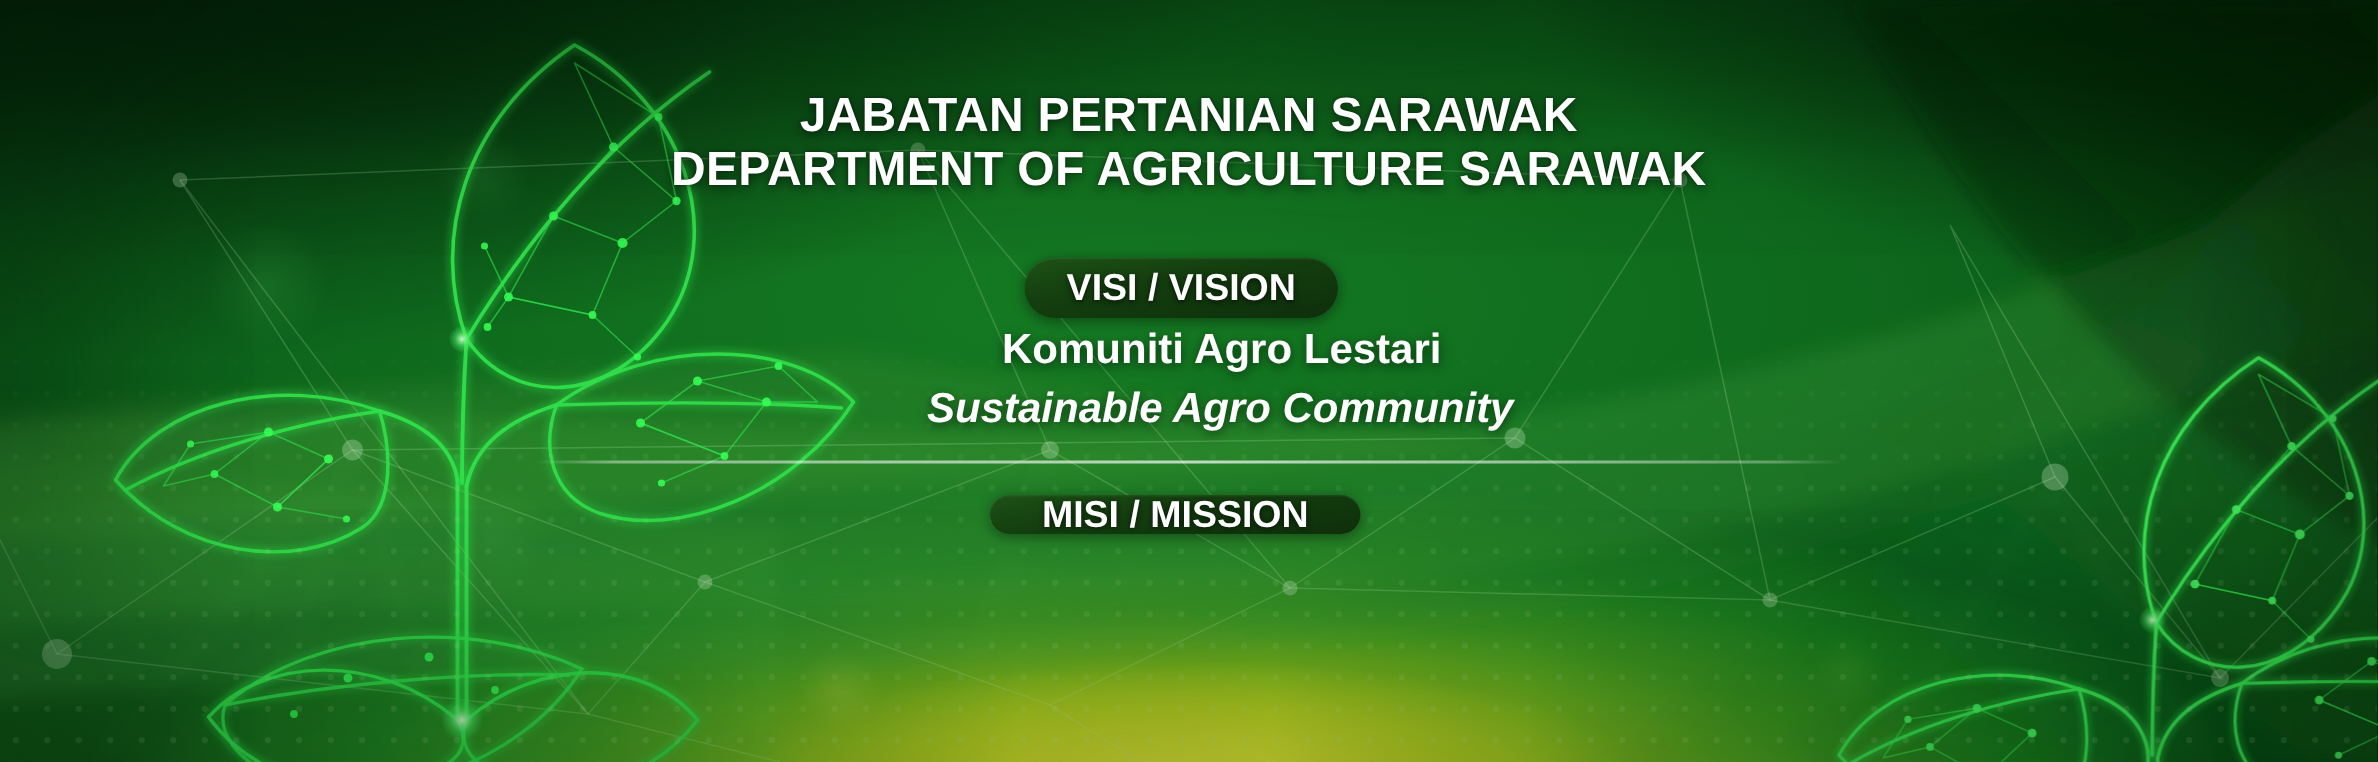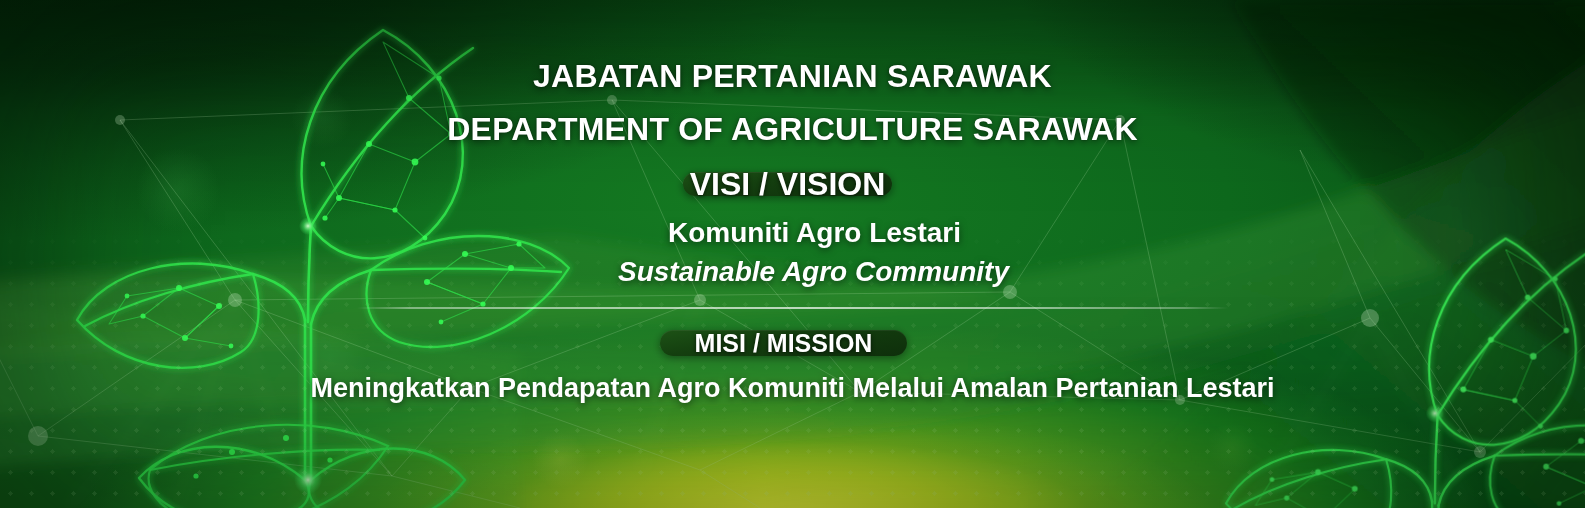--- a/index.html
+++ b/index.html
@@ -48,31 +48,31 @@
   #svgWrap,#svgWrap svg{position:absolute;inset:0;width:1585px;height:508px;}
 
   
   #content{position:absolute;inset:0;display:flex;flex-direction:column;align-items:center;padding-left:20px;}
   .ttl{
     color:#fff;font-weight:700;letter-spacing:.2px;
     text-shadow:0 2px 7px rgba(0,0,0,.55), 0 0 2px rgba(0,0,0,.4);
     white-space:nowrap;text-align:center;line-height:1;
   }
   #title1{position:absolute;top:60px;left:0;right:0;font-size:32px;}
-  #title2{position:absolute;top:113px;left:0;right:0;font-size:32px;text-align:center;}
+  #title2{position:absolute;top:96px;left:0;right:0;font-size:32px;text-align:center;}
 
   .pill{
     position:absolute;display:flex;align-items:center;justify-content:center;
     border-radius:999px;
     background:linear-gradient(170deg,#1d5216 0%,#143f0f 38%,#0e2f0b 100%);
     box-shadow:0 2px 9px rgba(0,0,0,.42), inset 0 1px 0 rgba(255,255,255,.06);
     color:#fff;font-weight:700;white-space:nowrap;
     text-shadow:0 1px 4px rgba(0,0,0,.65);
   }
-  #pillVision{left:683px;top:172px;width:209px;height:24px;font-size:32px;}
+  #pillVision{left:683px;top:172px;width:209px;height:40px;font-size:25px;}
   #pillMission{left:660px;top:330px;width:247px;height:26px;font-size:25px;}
 
   .ln{position:absolute;left:0;right:0;text-align:center;color:#fff;white-space:nowrap;line-height:1;}
   #visionMs{top:219px;font-size:28px;font-weight:700;text-shadow:0 2px 7px rgba(0,0,0,.55);margin-left:44px;}
   #visionEn{top:258px;font-size:28px;font-weight:700;font-style:italic;text-shadow:0 2px 7px rgba(0,0,0,.55);margin-left:42px;}
   #missionMs{top:375px;font-size:27px;font-weight:700;text-shadow:0 2px 7px rgba(0,0,0,.6);}
   #missionEn{top:417px;font-size:27px;font-weight:700;font-style:italic;text-shadow:0 2px 7px rgba(0,0,0,.6);}
 
   #divider{
     position:absolute;left:357px;top:307px;width:871px;height:2px;
@@ -340,16 +340,15 @@
     <div class="ttl" id="title1">JABATAN PERTANIAN SARAWAK</div>
     <div class="ttl" id="title2">DEPARTMENT OF AGRICULTURE SARAWAK</div>
 
     <div class="pill" id="pillVision">VISI / VISION</div>
     <div class="ln" id="visionMs">Komuniti Agro Lestari</div>
     <div class="ln" id="visionEn">Sustainable Agro Community</div>
 
     <div id="divider"></div>
 
     <div class="pill" id="pillMission">MISI / MISSION</div>
-    <div class="ln" id="missionMs">Meningkatkan Pendapatan Agro Komuniti Melalui Amalan Pertanian Lestari</div>
 
   </div>
 </div>
 
 </body></html>

